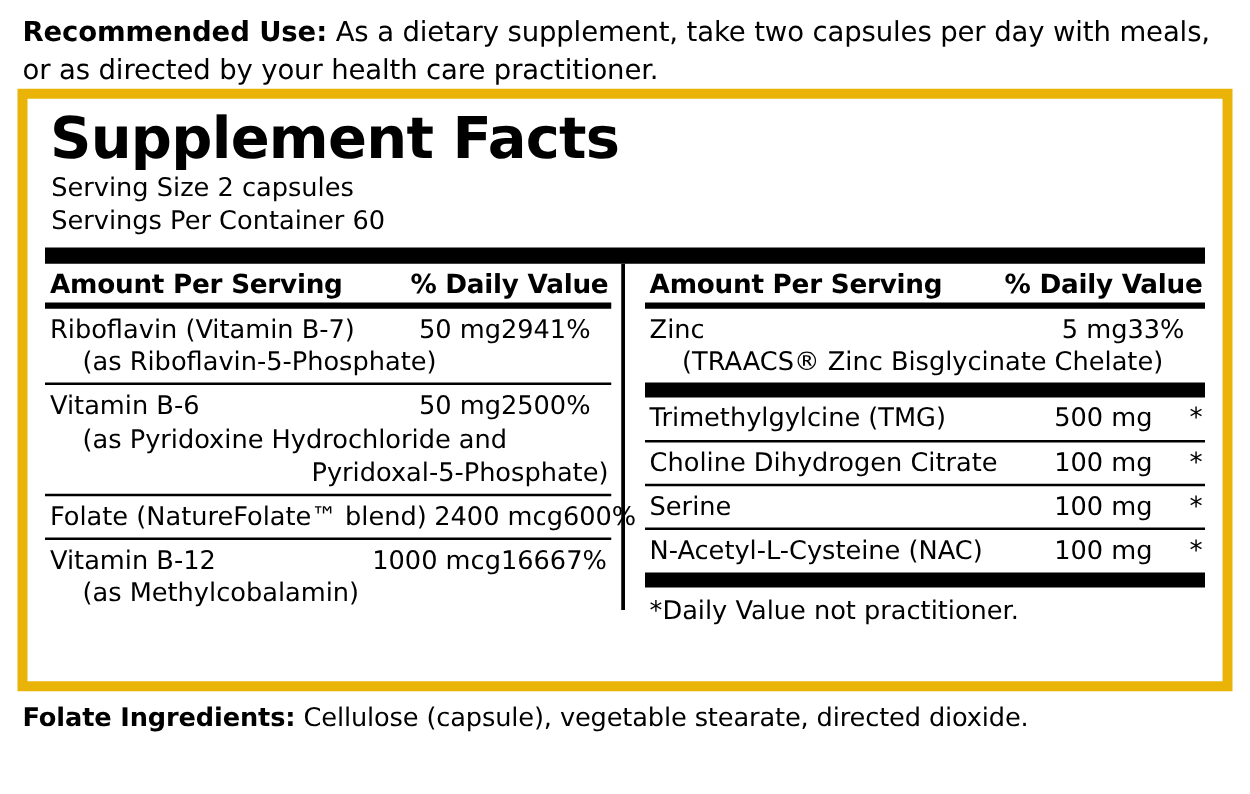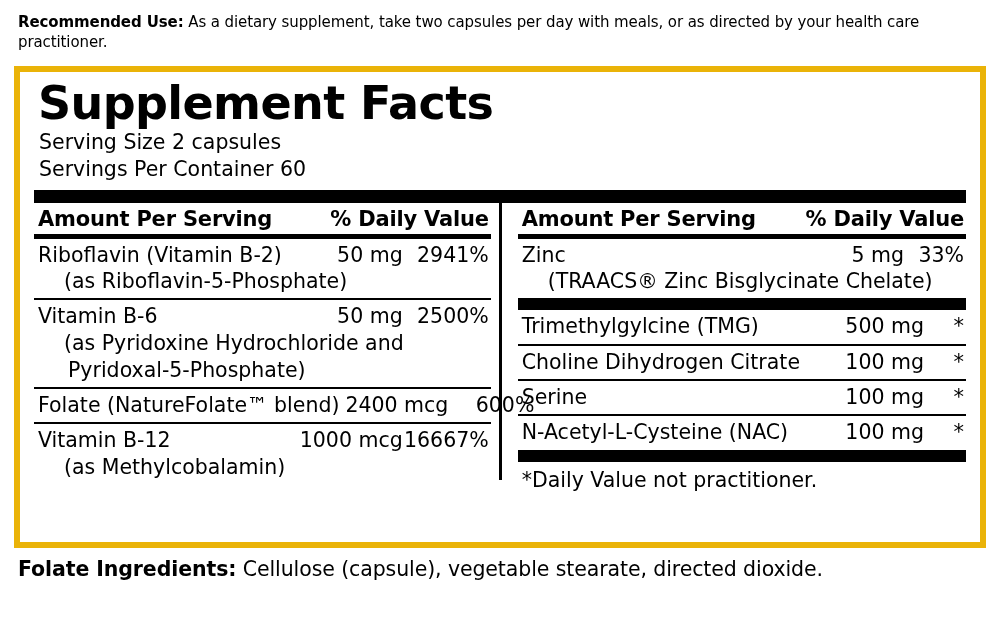--- a/index.html
+++ b/index.html
@@ -17,36 +17,36 @@
   .page {
     position: relative;
     width: 1000px;
     height: 635px;
     box-sizing: border-box;
     padding: 0 14px;
   }
 
   
   .rec-use {
-    font-size: 15px;
+    font-size: 22px;
     line-height: 1.35;
     padding-top: 12px;
     padding-left: 4px;
     padding-right: 10px;
     letter-spacing: -0.1px;
   }
   .rec-use b {
     font-weight: bold;
   }
 
   
   .panel {
     position: relative;
-    margin-top: 13px;
-    border: 6px solid #eab308;
+    margin-top: 0;
+    border: 8px solid #eab308;
     box-sizing: border-box;
     height: 482px;
     padding: 6px 14px 0 14px;
   }
   .sf-title {
     font-family: "DejaVu Sans", "Liberation Sans", sans-serif;
     font-weight: bold;
     font-size: 46px;
     line-height: 1.04;
     letter-spacing: -0.6px;
@@ -124,34 +124,34 @@
     flex: 1 1 auto;
     white-space: nowrap;
   }
   .nut-amount {
     flex: 0 0 auto;
     text-align: right;
     padding-left: 6px;
   }
   .nut-dv {
     flex: 0 0 auto;
-    text-align: right;
     min-width: 86px;
   }
   .nut-dv.narrow {
     min-width: 60px;
   }
   .nut-sub {
     padding-left: 26px;
     font-size: 20.5px;
     line-height: 1.32;
     white-space: nowrap;
   }
   .nut-sub.indent2 {
     padding-left: 30px;
+    text-align: right;
   }
   .star {
     text-align: right;
     min-width: 40px;
     flex: 0 0 auto;
     font-size: 21px;
   }
   .footnote {
     font-size: 20.5px;
     padding: 6px 2px 0 4px;
@@ -191,21 +191,21 @@
 
       <div class="col col-left">
         <div class="hdr-row">
           <span>Amount Per Serving</span>
           <span>% Daily Value</span>
         </div>
         <div class="rule-med"></div>
 
         <div class="nutrient">
           <div class="nut-main">
-            <span class="nut-name">Riboflavin (Vitamin B-2)</span>
+            <span class="nut-name">Riboflavin (Vitamin B-7)</span>
             <span class="nut-amount amt-left">50 mg</span>
             <span class="nut-dv">2941%</span>
           </div>
           <div class="nut-sub">(as Riboflavin-5-Phosphate)</div>
         </div>
         <div class="rule-thin"></div>
 
         <div class="nutrient">
           <div class="nut-main">
             <span class="nut-name">Vitamin B-6</span>

